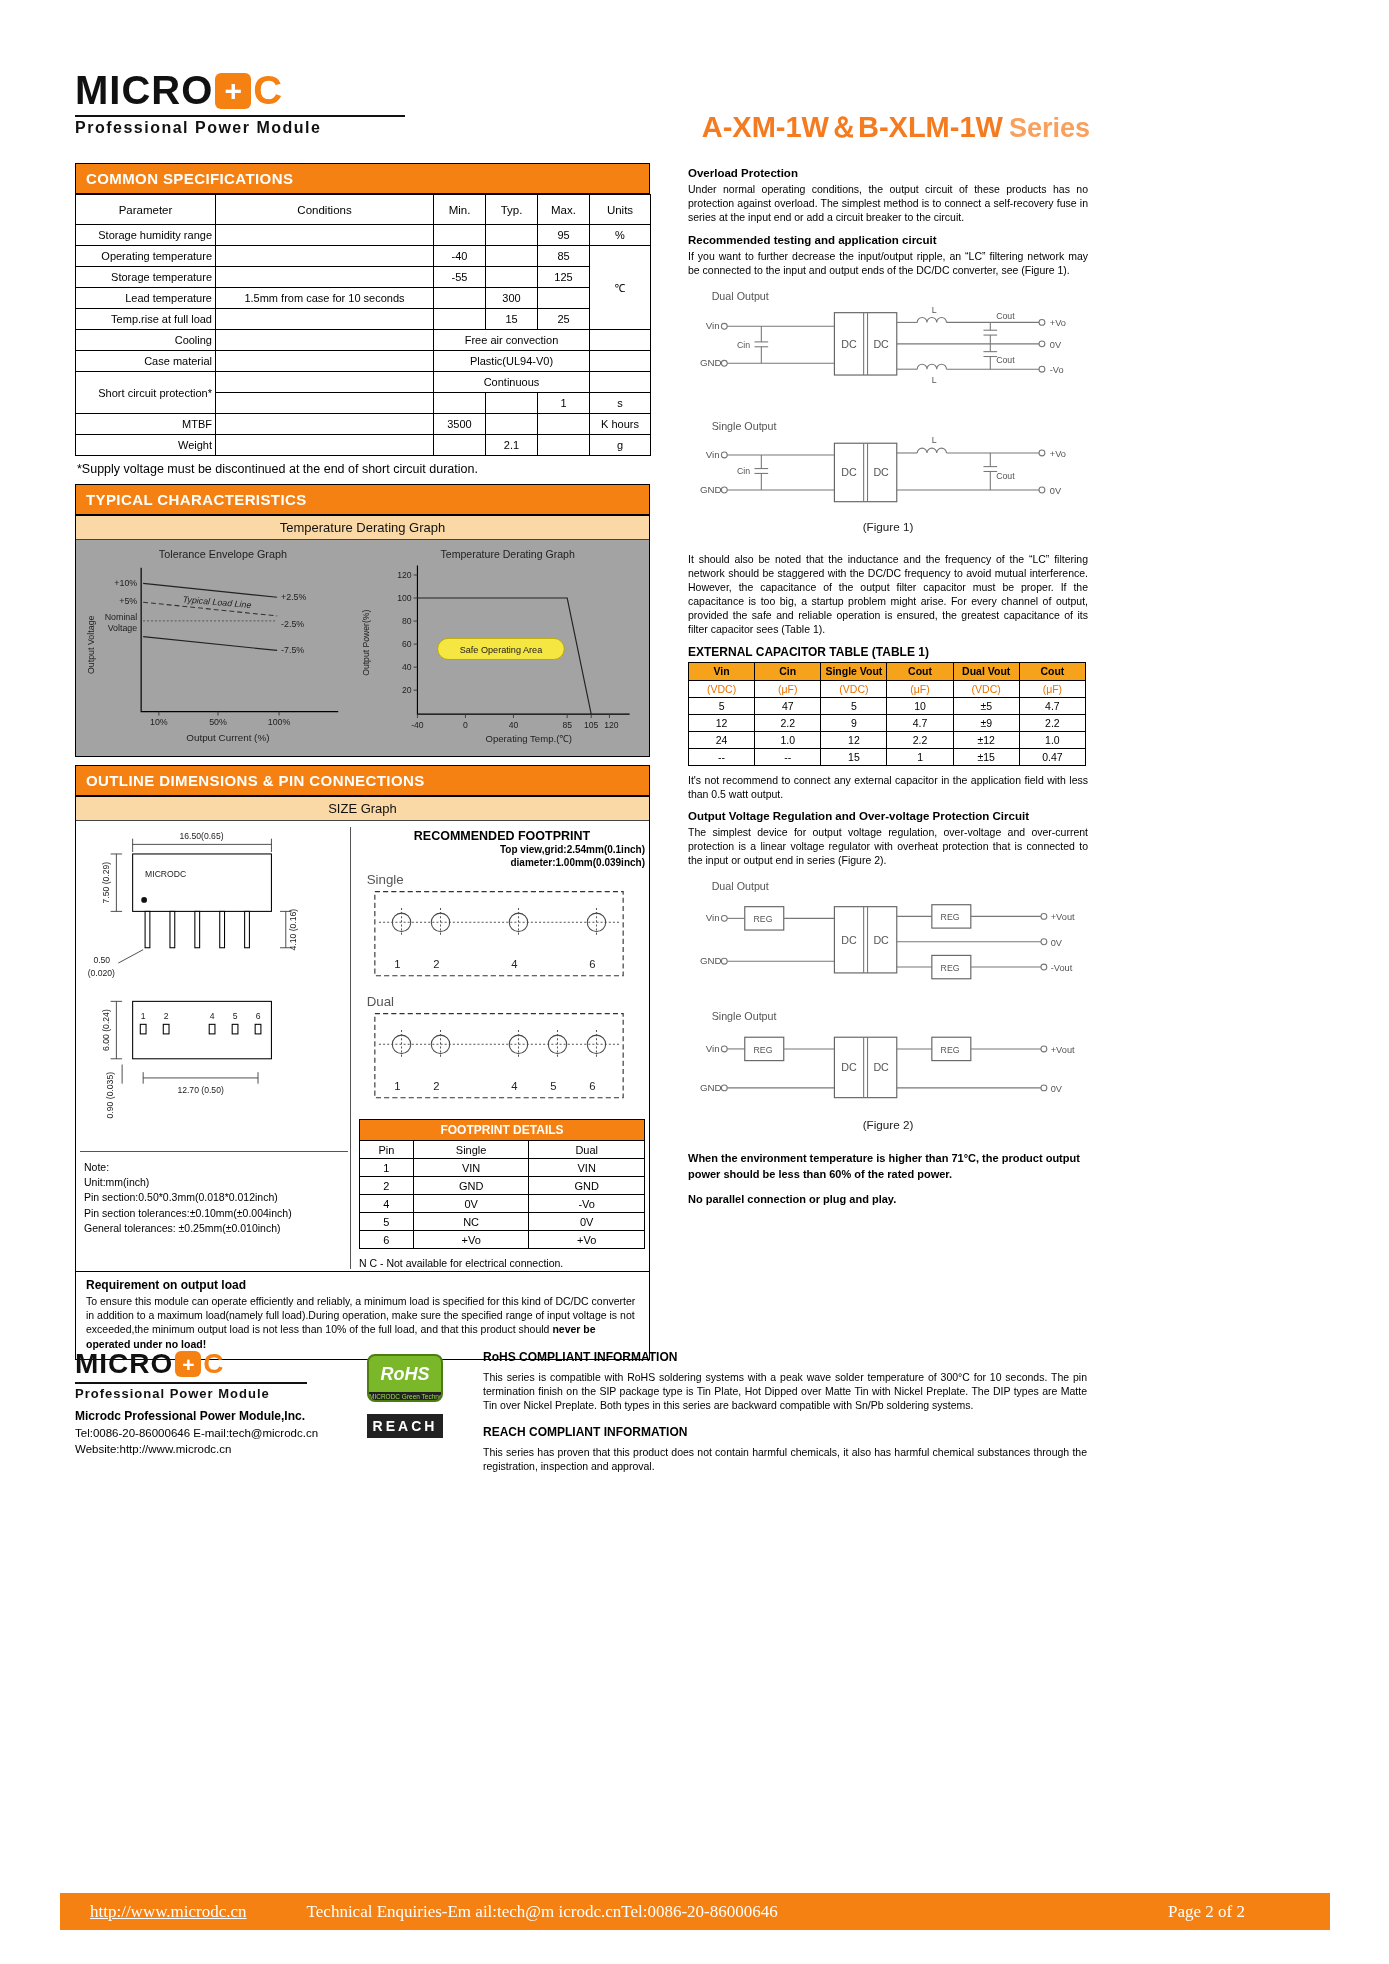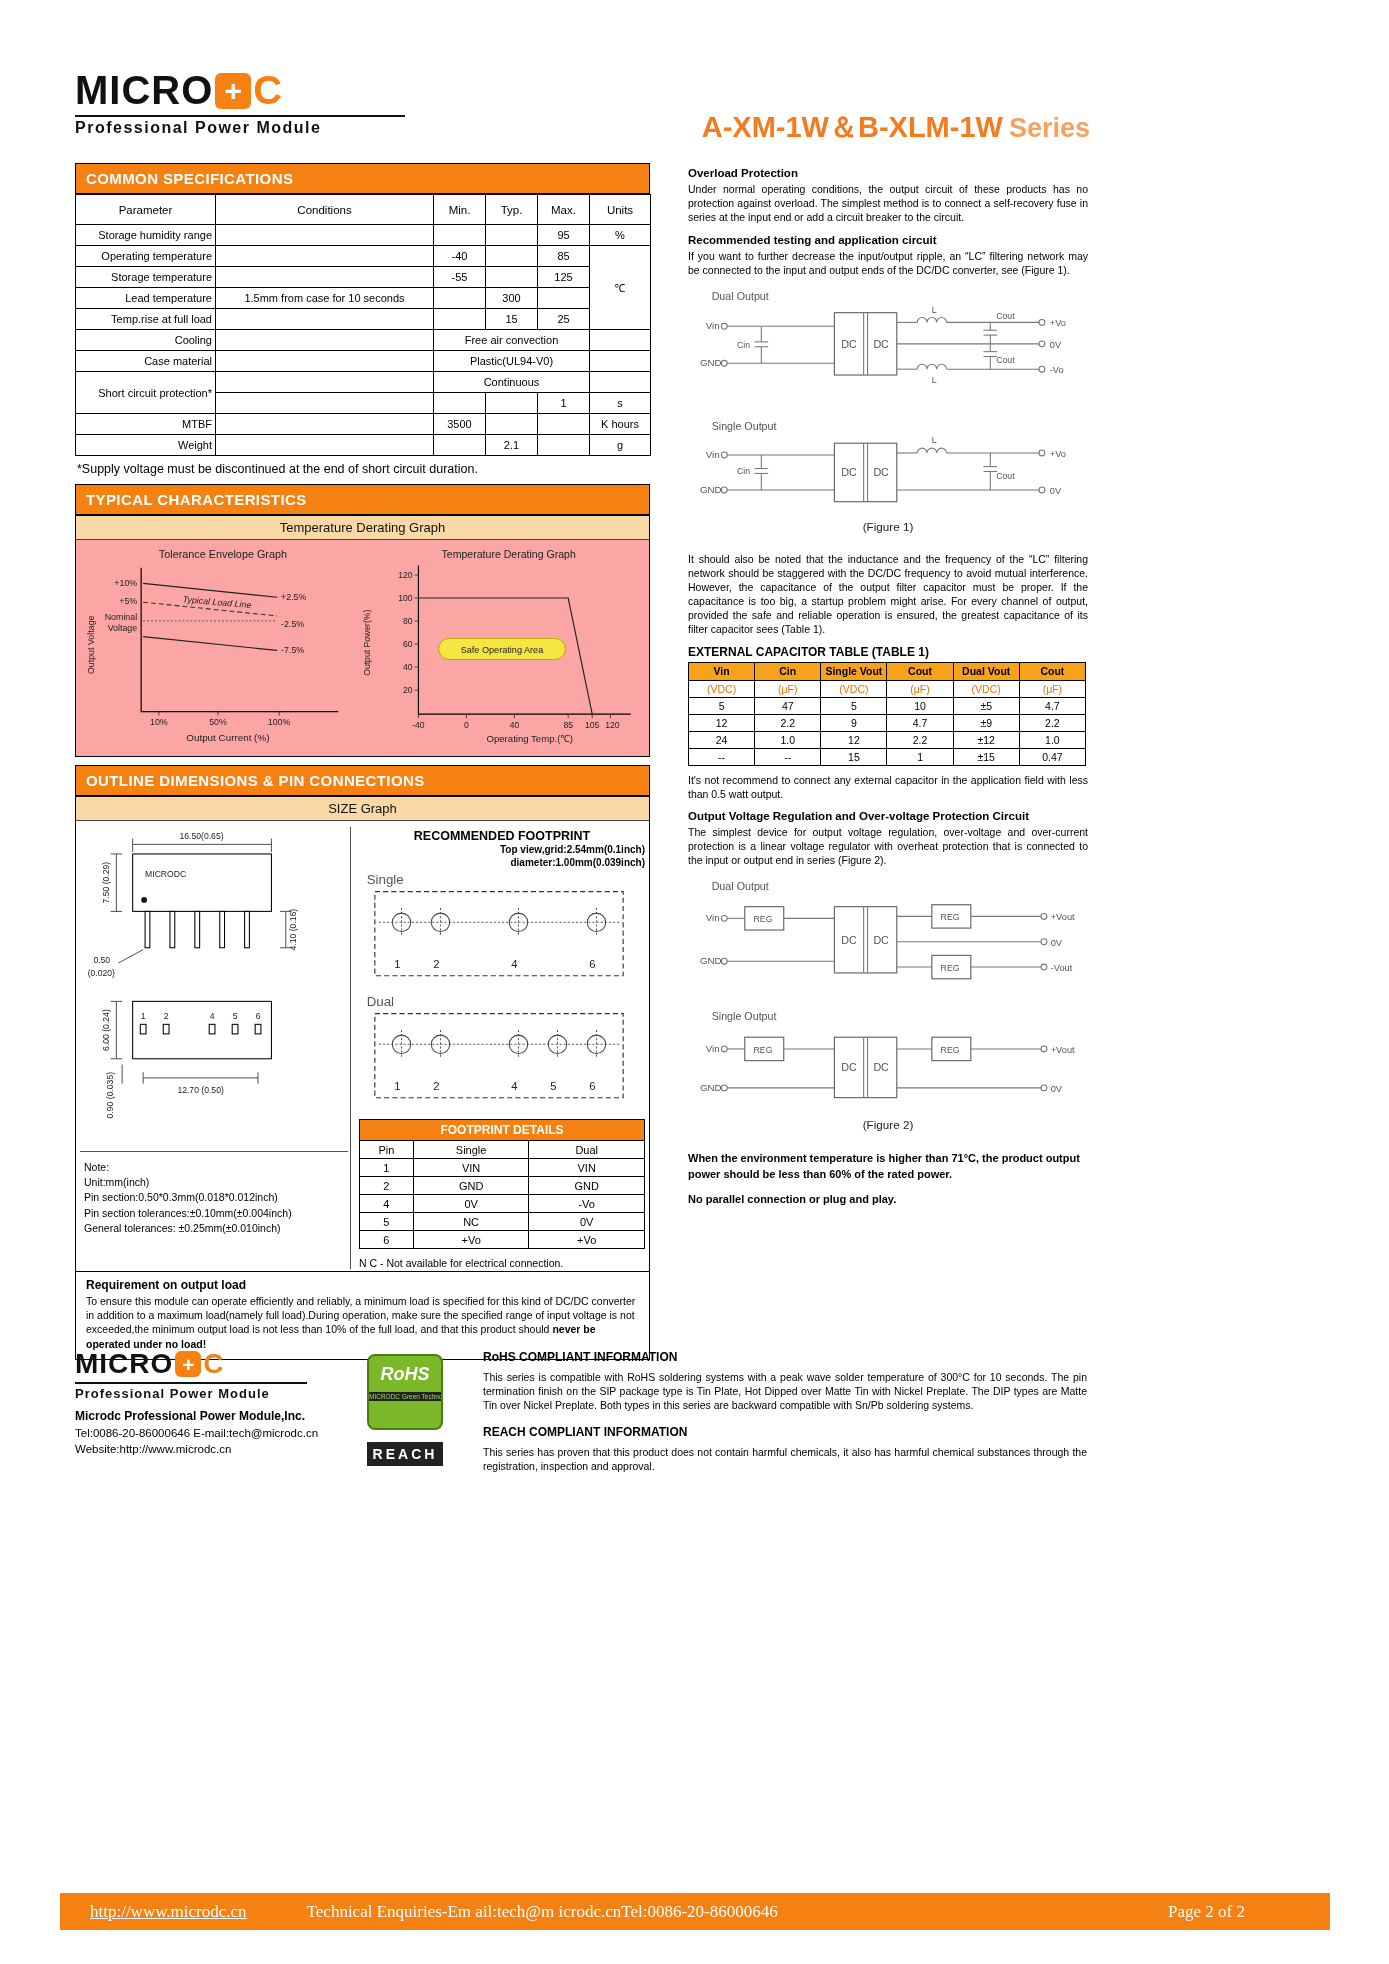--- a/index.html
+++ b/index.html
@@ -24,21 +24,21 @@
   .bbox { border:1.5px solid #000; background:#fff; }
 
   
   .left-col { position:absolute; left:75px; top:163px; width:575px; }
   table.spec-table { width:575px; border-collapse:collapse; font-size:11px; table-layout:fixed; }
   table.spec-table th, table.spec-table td { border:1px solid #000; text-align:center; padding:4px 3px; height:21px; }
   table.spec-table th { height:30px; font-weight:normal; font-size:11.5px; }
   table.spec-table td.pl { text-align:right; padding-left:8px; }
   .footnote { font-size:12.5px; padding:6px 2px 8px 2px; color:#000; }
 
-  .graphs-row { display:flex; justify-content:space-between; padding:6px 4px 8px 4px; background:#fca5a5; }
+  .graphs-row { display:flex; padding:6px 4px 8px 4px; background:#a3a3a3; }
 
   .outline-content { display:flex; padding:6px 4px 2px 4px; }
   .oc-left { width:272px; border-right:1px solid #555; padding-right:2px; }
   .oc-right { flex:1; padding-left:8px; }
   .note-block { font-size:10.5px; line-height:1.45; padding:8px 2px 8px 4px; border-top:1px solid #555; }
   .fp-title { font-size:12.5px; font-weight:bold; text-align:center; margin:2px 0 1px 0; }
   .fp-line { font-size:10px; font-weight:bold; line-height:1.25;text-align:right; }
   .details-bar { background:#F58113; color:#fff; font-weight:bold; font-size:12px; text-align:center; padding:3px 0; border:1px solid #000; border-bottom:none; width:286px; margin-top:6px; }
   table.details-table { width:286px; border-collapse:collapse; font-size:11px; }
   table.details-table td { border:1px solid #000; text-align:center; padding:2.5px 2px; }
@@ -65,21 +65,21 @@
   .footer-info { position:absolute; left:75px; top:1348px; width:1012px; display:flex; }
   .f-logo { width:292px; }
   .logo-row.sm .logo-micro { font-size:28px; }
   .logo-row.sm .logo-box { width:26px; height:26px; }
   .logo-row.sm .logo-box span { font-size:21px; }
   .logo-row.sm .logo-c { font-size:28px; }
   .logo-tagline.sm { font-size:13px; width:232px; letter-spacing:1px; }
   .f-company { font-size:12px; font-weight:bold; margin-top:8px; }
   .f-line { font-size:11.5px; margin-top:4px; }
   .badges { width:100px; padding-top:6px; }
-  .rohs-badge { width:76px; height:76px; background:#7AB829; border-radius:8px; border:2px solid #4d7d12; text-align:center; overflow:hidden; }
+  .rohs-badge { width:76px; height:48px; background:#7AB829; border-radius:8px; border:2px solid #4d7d12; text-align:center; overflow:hidden; }
   .rohs-txt { color:#fff; font-weight:800; font-size:18px; font-style:italic; margin-top:8px; }
   .rohs-sub { background:#222; color:#9fe04a; font-size:6.5px; margin-top:7px; padding:1px 0; white-space:nowrap; }
   .reach-badge { width:76px; height:24px; background:#222; color:#fff; font-weight:800; letter-spacing:3px; font-size:14px; display:flex; align-items:center; justify-content:center; margin-top:12px; }
   .compliance { flex:1; padding-left:16px; }
   .c-title { font-size:12px; font-weight:bold; margin:2px 0 6px 0; }
   .c-body { font-size:10.5px; line-height:1.35; margin-bottom:12px; text-align:justify; }
 
   
   .footer-bar { position:absolute; left:60px; top:1893px; width:1270px; height:37px; background:#F58113; color:#fff; display:flex; align-items:center; font-family:"Liberation Serif", serif; font-size:17px; padding:0 30px; }
   .fb-url { text-decoration:underline; }

